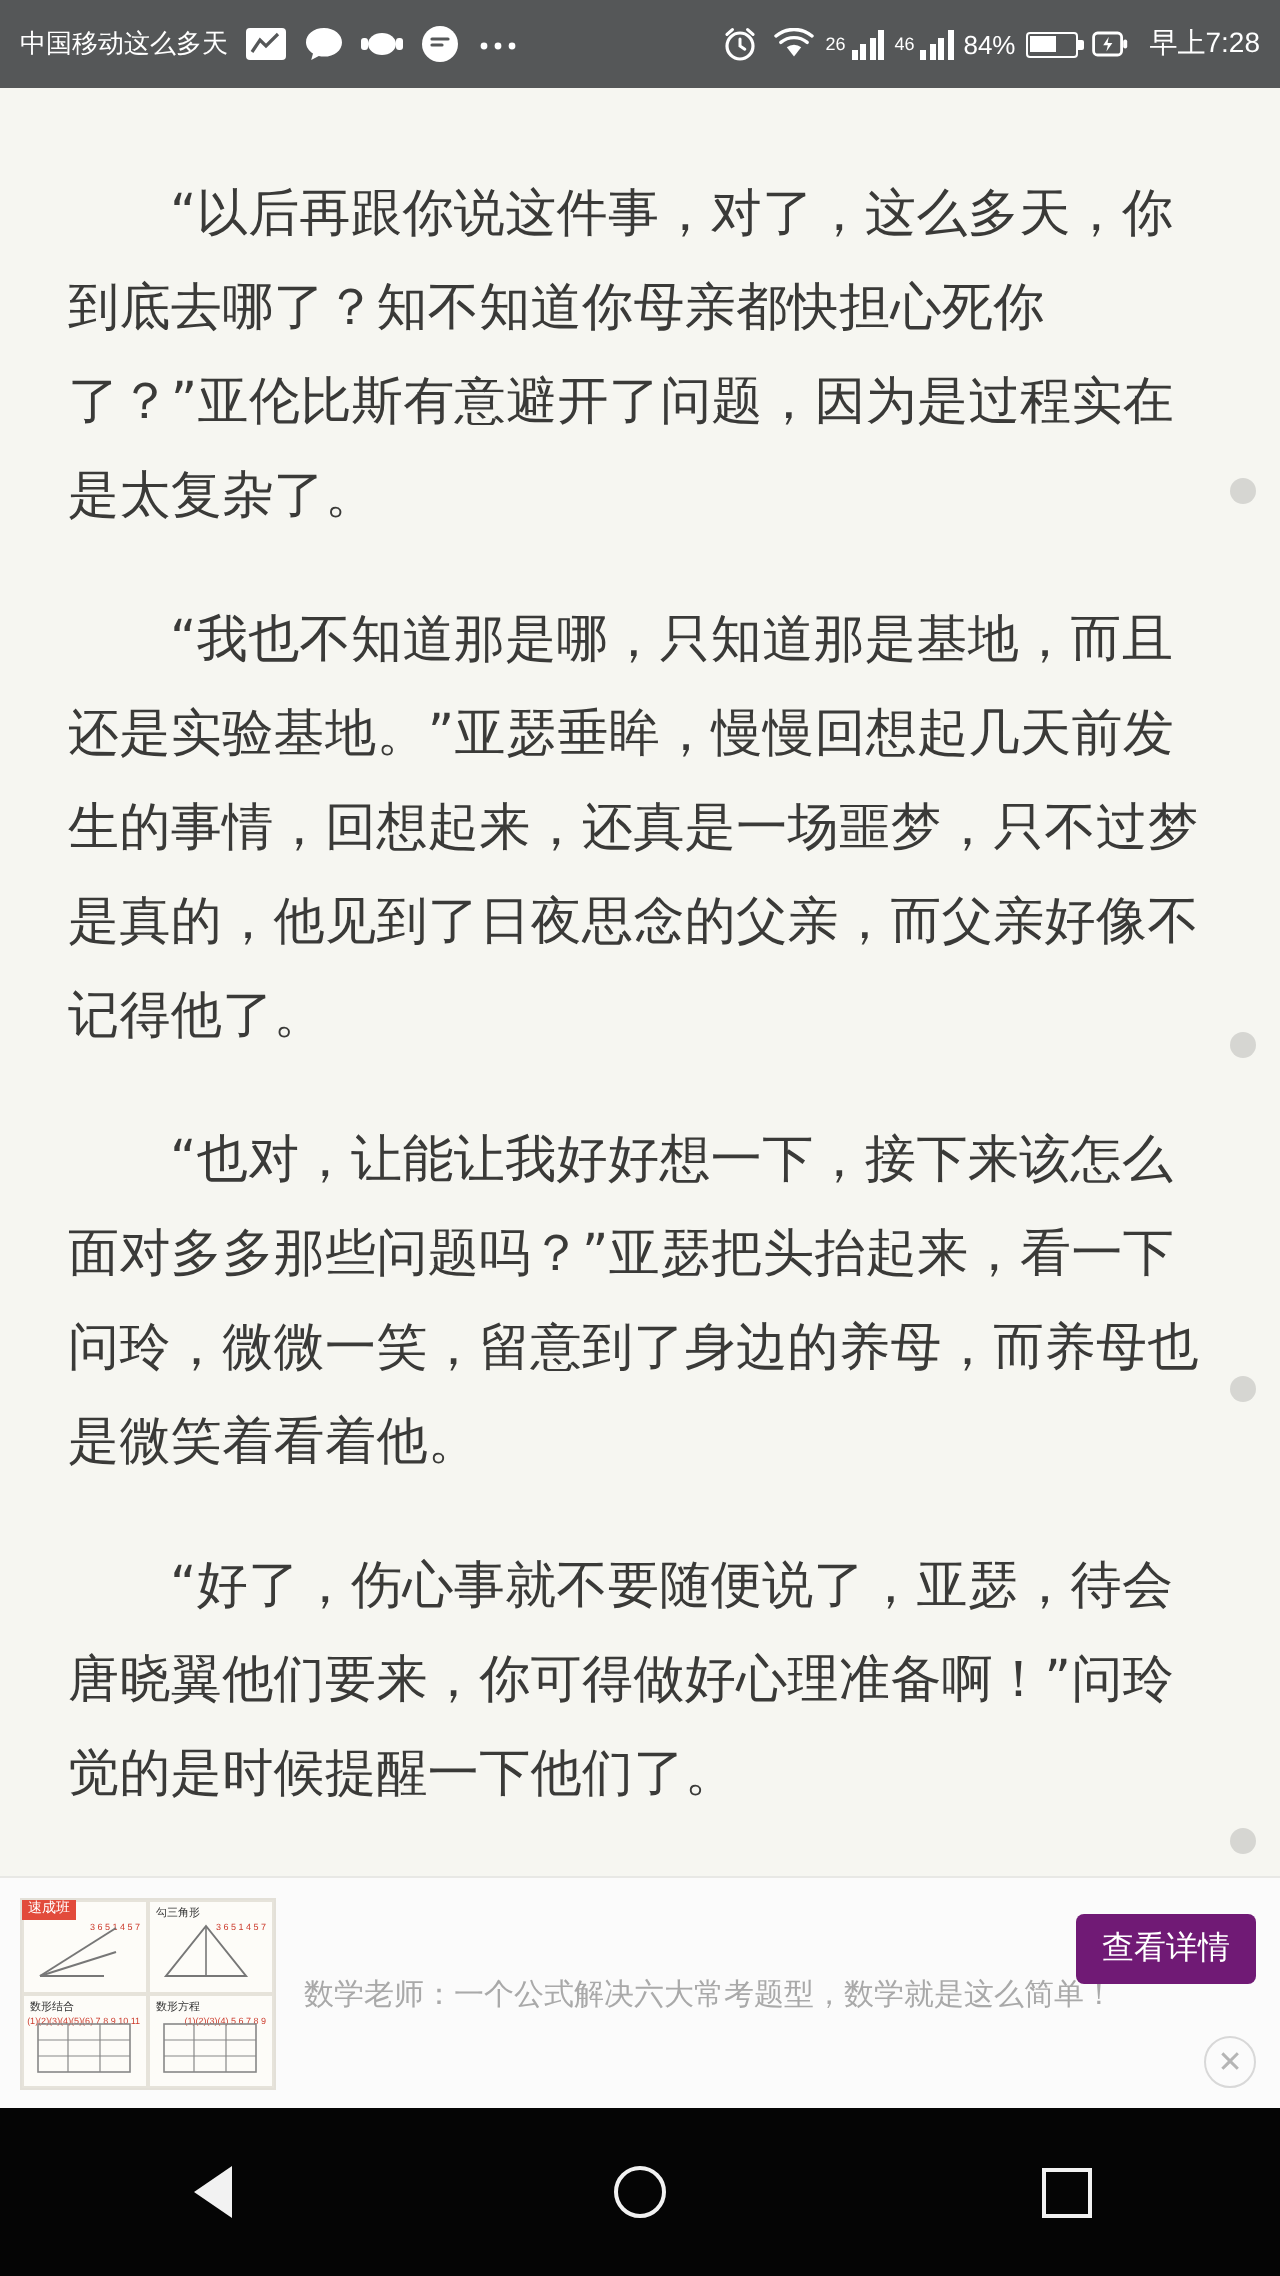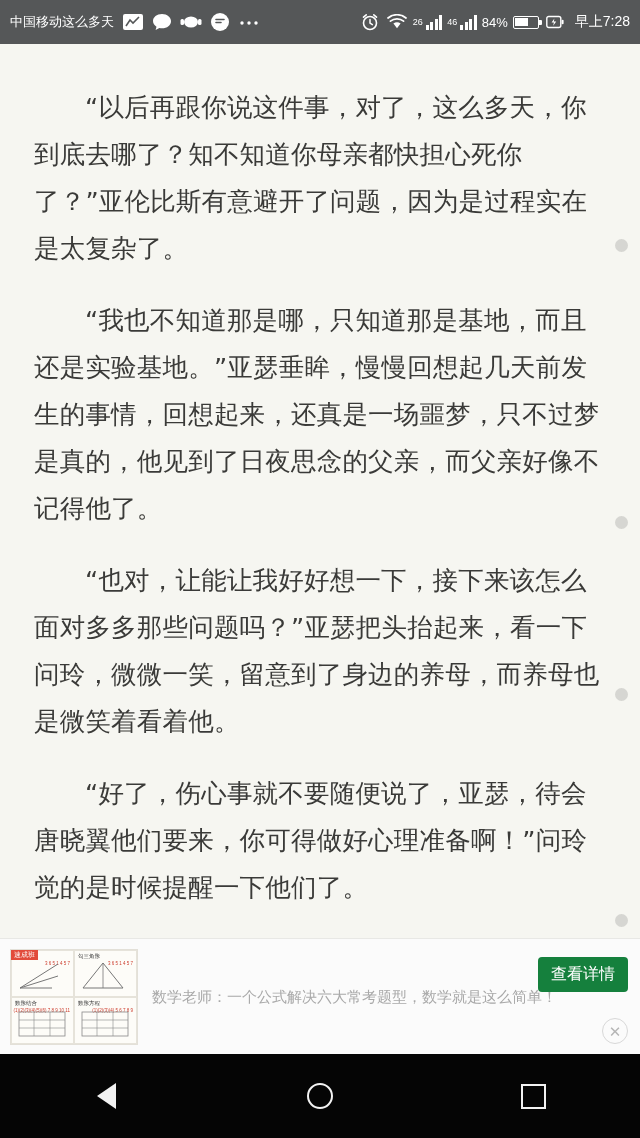--- a/index.html
+++ b/index.html
@@ -187,21 +187,21 @@
   .ad-desc {
     font-size: 15px;
     color: #a9a9a9;
     line-height: 24px;
     font-family: "DejaVu Sans", "Liberation Sans", sans-serif;
   }
   .ad-cta {
     position: absolute;
     right: 12px;
     top: 18px;
-    background: #15803d;
+    background: #701a75;
     color: #fff;
     font-size: 16px;
     border: none;
     border-radius: 4px;
     padding: 7px 13px;
     font-family: "DejaVu Sans", "Liberation Sans", sans-serif;
   }
   .ad-close {
     position: absolute;
     right: 12px;

